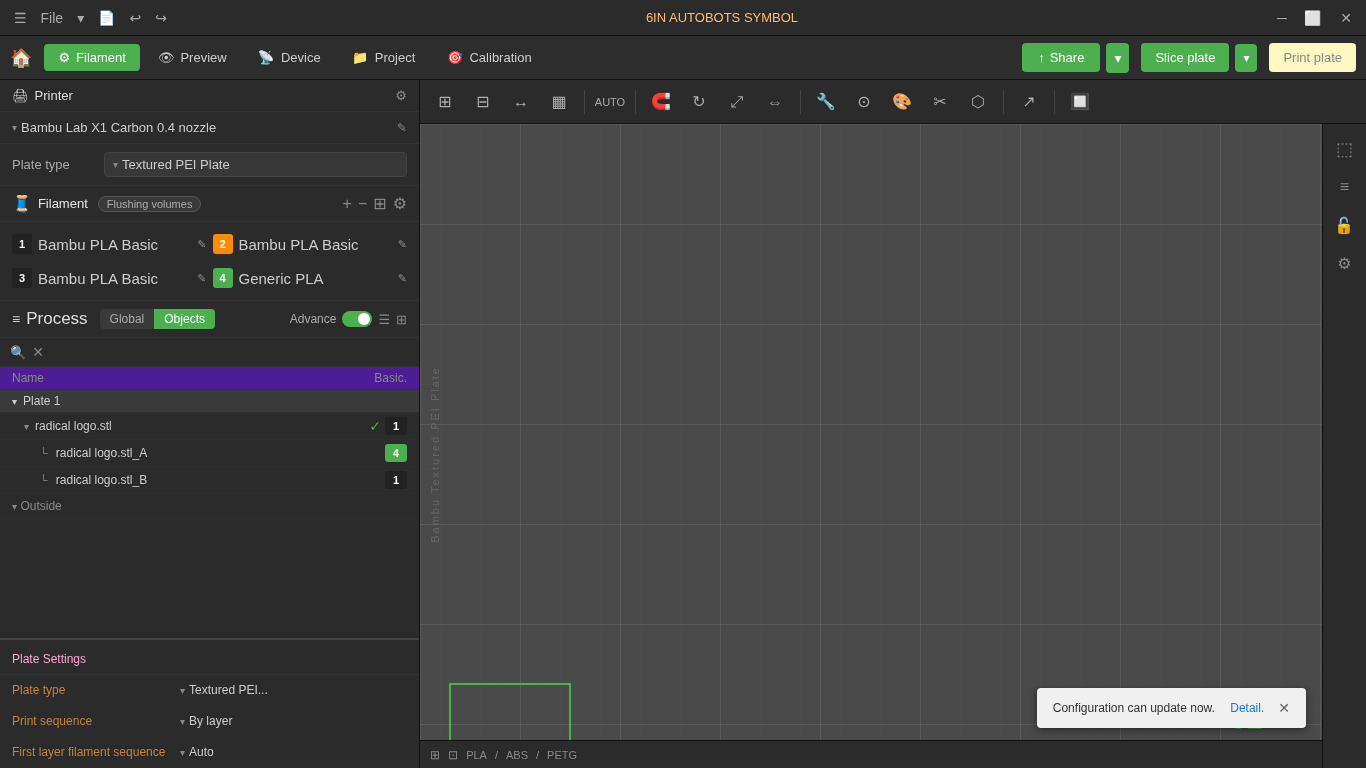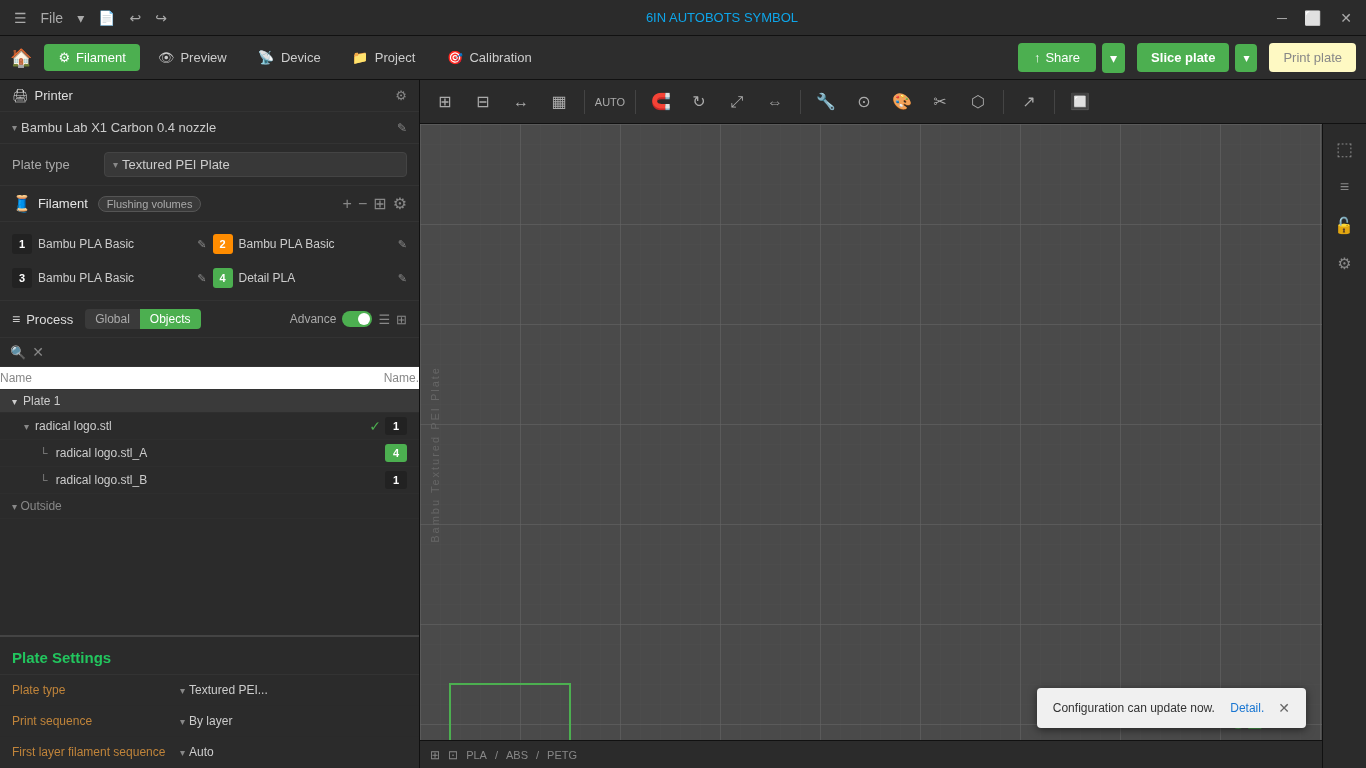--- a/index.html
+++ b/index.html
@@ -9,21 +9,21 @@
     #titlebar {
       height: 36px;
       background: #2b2b2b;
       display: flex;
       align-items: center;
       padding: 0 10px;
       gap: 8px;
       border-bottom: 1px solid #111;
     }
     #titlebar .tb-left { display: flex; align-items: center; gap: 6px; }
-    #titlebar .tb-title { flex: 1; text-align: center; font-size: 13px; color: #0ea5e9; }
+    #titlebar .tb-title { flex: 1; text-align: center; font-size: 13px; color: #fdba74; }
     #titlebar .tb-right { display: flex; gap: 10px; }
     .tb-btn { background: none; border: none; color: #aaa; font-size: 14px; cursor: pointer; padding: 2px 4px; }
 
     
     #navbar {
       height: 44px;
       background: #2d2d2d;
       display: flex;
       align-items: center;
       padding: 0 10px;
@@ -37,21 +37,21 @@
       padding: 6px 14px; border-radius: 4px; cursor: pointer; font-size: 13px;
     }
     .nav-btn.active { background: #4caf50; color: #fff; }
     .nav-spacer { flex: 1; }
     .share-btn {
       background: #4caf50; color: #fff; border: none; border-radius: 4px;
       padding: 7px 16px; cursor: pointer; font-size: 13px; display: flex; align-items: center; gap: 5px;
     }
     .slice-btn {
       background: #4caf50; color: #fff; border: none; border-radius: 4px;
-      padding: 7px 14px; cursor: pointer; font-size: 13px; font-weight: bold;
+      padding: 7px 14px; cursor: pointer; font-size: 13px;
     }
     .slice-dropdown {
       background: #4caf50; color: #fff; border: none; border-radius: 4px;
       padding: 7px 8px; cursor: pointer; font-size: 12px; margin-left: 2px;
     }
     .print-plate-btn {
       background: #fef9c3; color: #888; border: none; border-radius: 4px;
       padding: 7px 14px; cursor: pointer; font-size: 13px; margin-left: 8px;
     }
 
@@ -114,29 +114,29 @@
       padding: 8px 12px; gap: 6px; border-bottom: 1px solid #333;
     }
     .filament-item {
       display: flex; align-items: center; gap: 6px; padding: 4px 0;
     }
     .filament-num {
       width: 20px; height: 20px; border-radius: 3px; display: flex;
       align-items: center; justify-content: center; font-size: 11px; font-weight: bold; color: #fff;
       flex-shrink: 0;
     }
-    .filament-item-name { font-size: 12px; color: #ccc; flex: 1; }
+    .filament-item-name { font-size: 15px; color: #ccc; flex: 1; }
     .filament-edit { color: #888; font-size: 11px; cursor: pointer; }
 
     
     .process-header {
       display: flex; align-items: center; padding: 8px 12px;
       border-bottom: 1px solid #333; gap: 6px;
     }
-    .process-title { color: #ddd; font-size: 13px; display: flex; align-items: center; gap: 6px; }
+    .process-title { color: #ddd; font-size: 17px; display: flex; align-items: center; gap: 6px; }
     .tab-group { display: flex; margin-left: 6px; border-radius: 4px; overflow: hidden; }
     .tab-btn {
       padding: 3px 10px; font-size: 12px; cursor: pointer; border: none;
       background: #3a3a3a; color: #aaa;
     }
     .tab-btn.active { background: #4caf50; color: #fff; }
     .advance-row { margin-left: auto; display: flex; align-items: center; gap: 6px; font-size: 12px; color: #aaa; }
     .toggle {
       width: 30px; height: 16px; background: #4caf50; border-radius: 8px;
       position: relative; cursor: pointer;
@@ -154,22 +154,22 @@
     .search-input {
       flex: 1; background: #333; border: none; border-radius: 3px;
       padding: 4px 8px; color: #ccc; font-size: 12px; outline: none;
     }
     .search-clear { color: #888; cursor: pointer; font-size: 14px; }
 
     
     .tree-table { flex: 1; overflow-y: auto; }
     .tree-header {
       display: flex; justify-content: space-between;
-      padding: 4px 0; font-size: 12px; color: #888;
-      border-bottom: 1px solid #333; background: #ffffff;
+      padding: 4px 12px; font-size: 12px; color: #888;
+      border-bottom: 1px solid #333; background: #4c1d95;
     }
     .tree-row {
       display: flex; align-items: center; padding: 4px 12px;
       border-bottom: 1px solid #2e2e2e; cursor: pointer;
     }
     .tree-row.plate-row { background: #3a3a3a; }
     .tree-indent-0 { padding-left: 12px; }
     .tree-indent-1 { padding-left: 24px; }
     .tree-indent-2 { padding-left: 40px; }
     .tree-row-name { flex: 1; font-size: 12px; color: #ccc; display: flex; align-items: center; gap: 6px; }
@@ -185,21 +185,21 @@
     .outside-row {
       display: flex; align-items: center; padding: 5px 12px;
       border-bottom: 1px solid #2e2e2e; font-size: 12px; color: #888;
     }
 
     
     .plate-settings-section {
       border-top: 2px solid #444; padding-top: 4px;
     }
     .plate-settings-title {
-      padding: 8px 12px; font-size: 15px; color: #22c55e; font-weight: 700;
+      padding: 8px 12px; font-size: 12px; color: #f9a8d4; font-weight: 400;
       border-bottom: 1px solid #333;
     }
     .settings-row {
       display: flex; align-items: center; padding: 8px 12px;
       border-bottom: 1px solid #2a2a2a; gap: 8px;
     }
     .settings-label { color: #c0843a; font-size: 12px; min-width: 160px; flex-shrink: 0; }
     .settings-value {
       display: flex; align-items: center; gap: 4px;
       color: #ccc; font-size: 12px; cursor: pointer;
@@ -408,21 +408,21 @@
         <span class="filament-edit">✎</span>
       </div>
 
       <div class="filament-item">
         <div class="filament-num" style="background:#222;">3</div>
         <span class="filament-item-name">Bambu PLA Basic</span>
         <span class="filament-edit">✎</span>
       </div>
       <div class="filament-item">
         <div class="filament-num" style="background:#4caf50;">4</div>
-        <span class="filament-item-name">Detail PLA</span>
+        <span class="filament-item-name">Generic PLA</span>
         <span class="filament-edit">✎</span>
       </div>
     </div>
 
     <div class="process-header">
       <span style="font-size:14px;">≡</span>
       <span class="process-title">Process</span>
       <div class="tab-group">
         <button class="tab-btn">Global</button>
         <button class="tab-btn active">Objects</button>
@@ -436,21 +436,21 @@
     </div>
 
     <div class="search-row">
       <span style="color:#888;">🔍</span>
       <span class="search-clear">✕</span>
     </div>
 
     <div class="tree-table">
       <div class="tree-header">
         <span>Name</span>
-        <span>Name.</span>
+        <span>Basic.</span>
       </div>
 
       <div class="tree-row plate-row tree-indent-0">
         <div class="tree-row-name">
           <span style="font-size:10px;">▾</span>
           <span>Plate 1</span>
         </div>
       </div>
 
       <div class="tree-row tree-indent-1">

